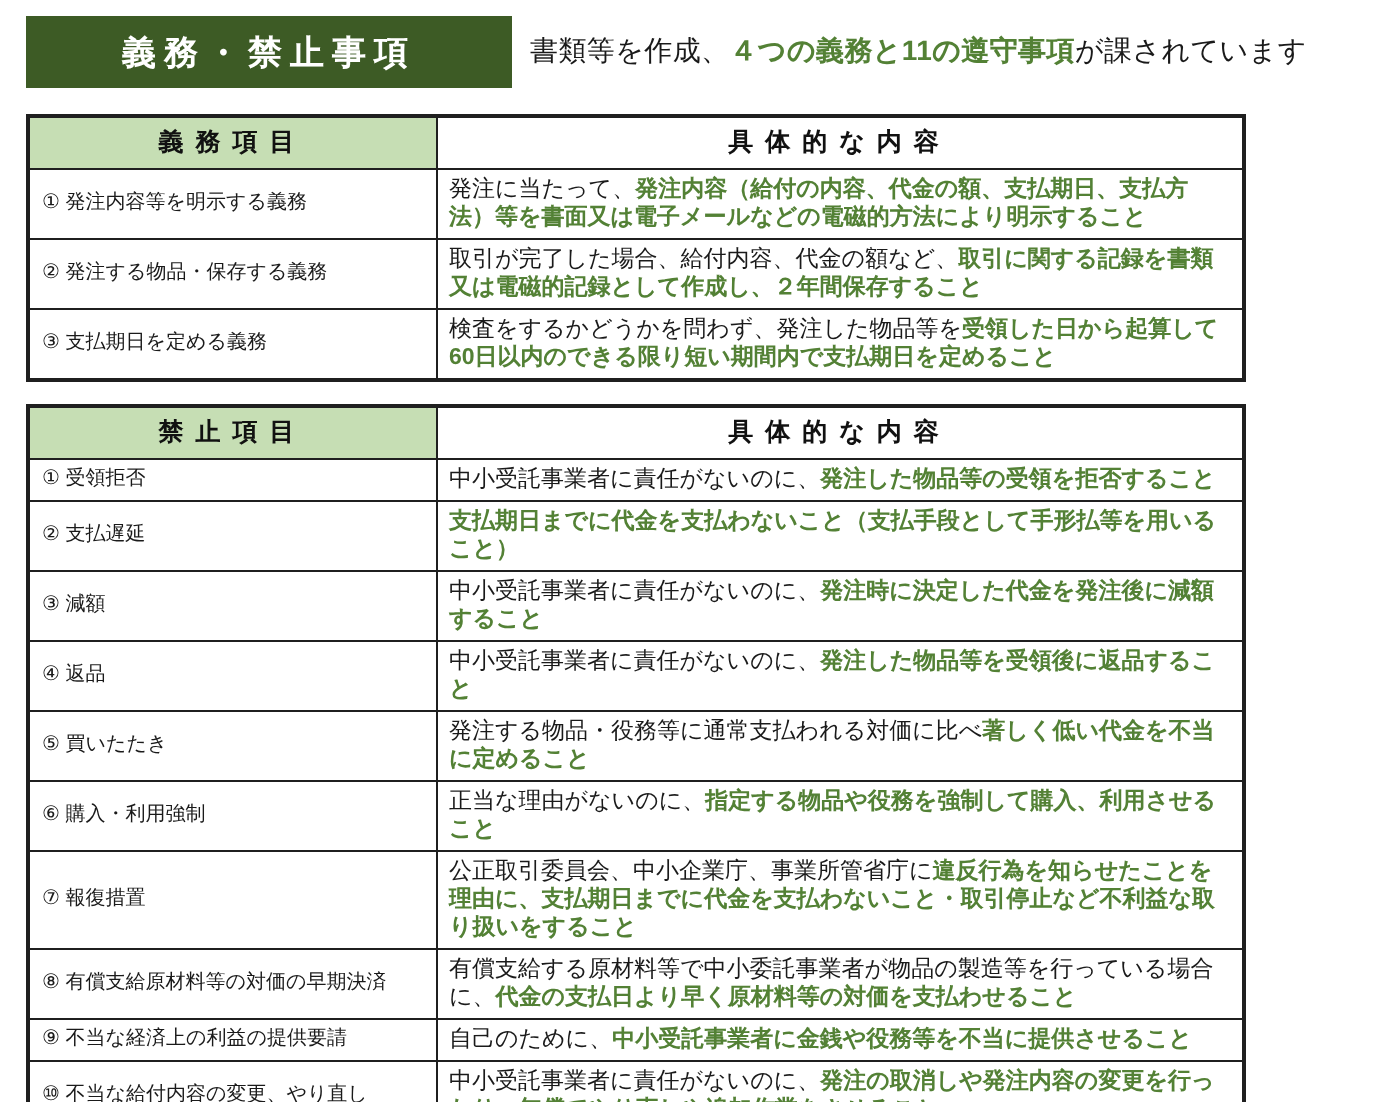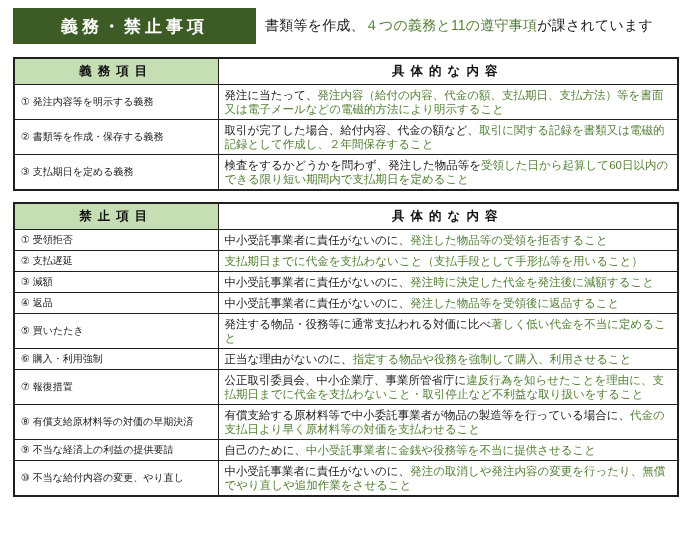--- a/index.html
+++ b/index.html
@@ -18,24 +18,24 @@
   .page{padding:8px 9px 0 13px;}
   
   .header-row{display:flex;align-items:center;height:36px;}
   .title-box{
     width:243px;height:36px;background:var(--dark-green);color:#ffffff;
     display:flex;align-items:center;justify-content:center;
     font-size:17px;font-weight:bold;letter-spacing:4px;
   }
   .subtitle{margin-left:9px;font-size:14px;letter-spacing:0.2px;white-space:nowrap;}
   .subtitle .em{font-size:14px;}
-  .em{color:var(--text-green);font-weight:normal;}
+  .em{color:var(--text-green);font-weight:bold;}
   
   table{
-    border-collapse:collapse;table-layout:fixed;width:666px;
+    border-collapse:collapse;table-layout:fixed;width:610px;
     border:2px solid var(--border);
   }
   .tbl-1{margin-top:13px;}
   .tbl-2{margin-top:11px;}
   th,td{border:1px solid var(--border);vertical-align:middle;}
   th{
     font-size:12.5px;font-weight:bold;text-align:center;
     letter-spacing:6px;padding:4px 0;color:#111111;
   }
   th.item-col{width:204px;background:var(--light-green);}
@@ -64,21 +64,21 @@
         <th class="item-col">義務項目</th>
         <th class="content-col">具体的な内容</th>
       </tr>
     </thead>
     <tbody>
         <tr>
           <td class="item">① 発注内容等を明示する義務</td>
           <td class="content"><span>発注に当たって、</span><span class="em">発注内容（給付の内容、代金の額、支払期日、支払方法）等を書面又は電子メールなどの電磁的方法により明示すること</span></td>
         </tr>
         <tr>
-          <td class="item">② 書類等を作成・保存する義務</td>
+          <td class="item">② 発注する物品・保存する義務</td>
           <td class="content"><span>取引が完了した場合、給付内容、代金の額など、</span><span class="em">取引に関する記録を書類又は電磁的記録として作成し、２年間保存すること</span></td>
         </tr>
         <tr>
           <td class="item">③ 支払期日を定める義務</td>
           <td class="content"><span>検査をするかどうかを問わず、発注した物品等を</span><span class="em">受領した日から起算して60日以内のできる限り短い期間内で支払期日を定めること</span></td>
         </tr>
       </tbody>
   </table>
 
   <table class="tbl-2">

